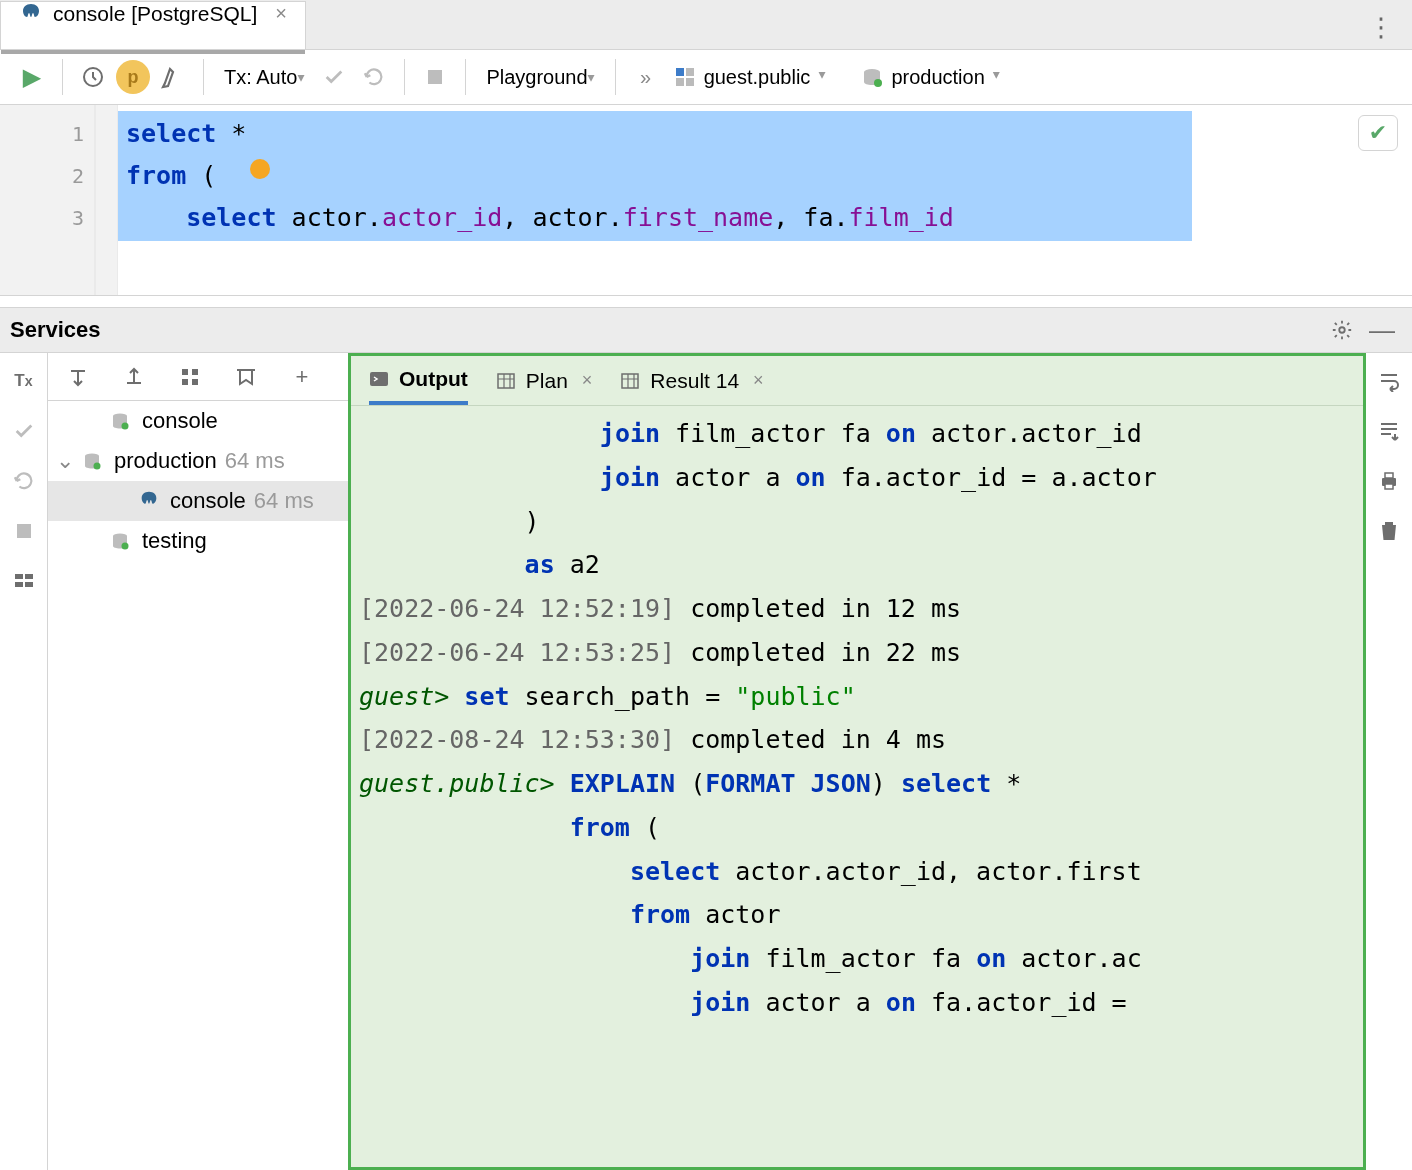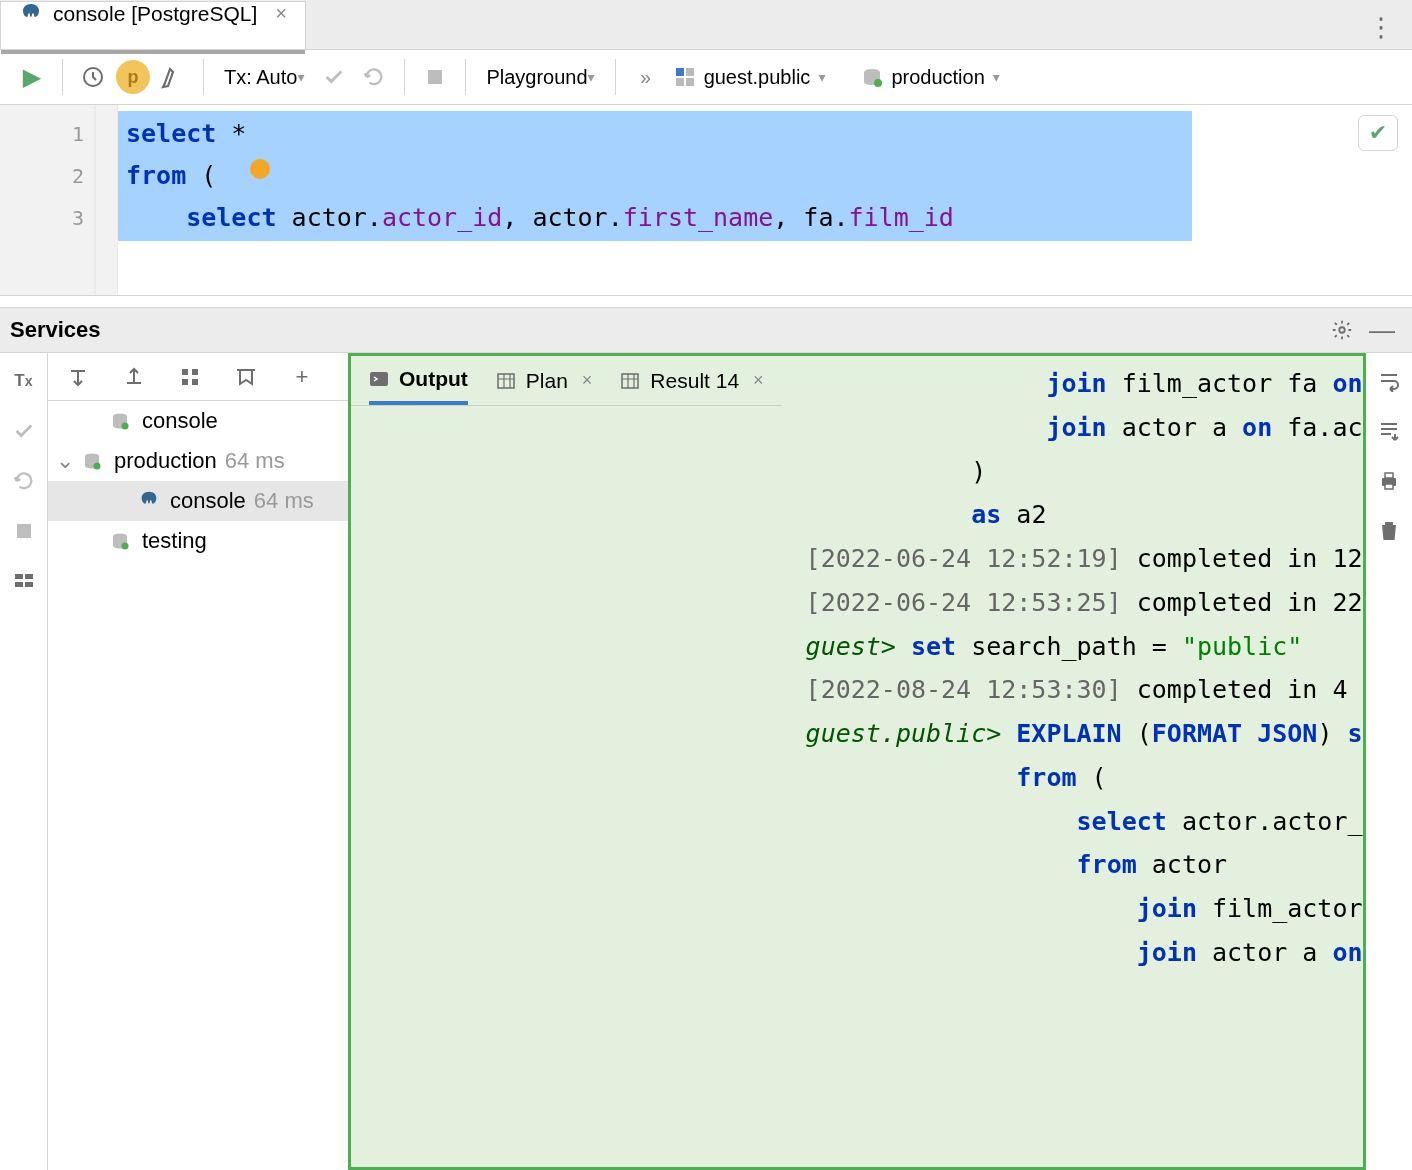--- a/index.html
+++ b/index.html
@@ -13,21 +13,21 @@
   .kebab { position: absolute; right: 18px; top: 12px; color: #666; font-size: 26px; cursor: pointer; }
 
   
   .toolbar { height: 55px; display: flex; align-items: center; border-bottom: 1px solid #d4d4d4; padding: 0 12px; gap: 0; }
   .tool-btn { width: 40px; height: 40px; display: flex; align-items: center; justify-content: center; cursor: pointer; color: #6e6e6e; }
   .tool-sep { width: 1px; height: 36px; background: #d4d4d4; margin: 0 10px; }
   .tool-dd { display: flex; align-items: center; font-size: 20px; color: #000; padding: 0 10px; cursor: pointer; }
   .chev { color: #9a9a9a; font-size: 14px; }
   .run-triangle { color: #59a869; font-size: 24px; }
   .orange-dot { width: 34px; height: 34px; border-radius: 50%; background: #f2c55c; display: flex; align-items: center; justify-content: center; color: #a87a1a; font-size: 18px; font-weight: bold; }
-  .schema-chip { display: flex; align-items: center; gap: 8px; font-size: 20px; padding: 0 8px; cursor: pointer; }
+  .schema-chip { display: flex; align-items: flex-start; gap: 8px; font-size: 20px; padding: 0 8px; cursor: pointer; }
 
   
   .editor-area { height: 190px; display: flex; position: relative; background: #fff; }
   .gutter { width: 96px; background: #f2f2f2; border-right: 2px solid #eaeaea; text-align: right; padding: 8px 10px 0 0; font-family: Menlo, Consolas, monospace; font-size: 20px; color: #9a9a9a; }
   .gutter div { height: 42px; line-height: 42px; }
   .fold-col { width: 22px; background: #f2f2f2; border-right: 1px solid #eaeaea; }
   .code { flex: 1; position: relative; padding: 8px 0 0 0; font-family: Menlo, Consolas, monospace; font-size: 25px; }
   .sel { position: absolute; left: 0; right: 220px; top: 6px; height: 130px; background: #a6d2ff; }
   .code-line { position: relative; height: 42px; line-height: 42px; padding-left: 8px; white-space: pre; z-index: 1; }
   .kw { color: #0033b3; font-weight: bold; }
@@ -54,21 +54,21 @@
   .tree-tb { height: 48px; border-bottom: 1px solid #d4d4d4; display: flex; align-items: center; gap: 16px; padding: 0 10px; }
   .tree { flex: 1; overflow: auto; font-size: 22px; }
   .node { display: flex; align-items: center; gap: 8px; height: 40px; padding-left: 8px; cursor: pointer; }
   .node.sel-row { background: #e6e6e6; }
   .node .twisty { width: 18px; text-align: center; color: #888; }
   .node .icon { width: 24px; text-align: center; }
   .node .ms { color: #9a9a9a; }
 
   
   .main { flex: 1; display: flex; position: relative; min-width: 0; }
-  .main-inner { flex: 1; border: 3px solid #4caf50; background: #e3f0de; display: flex; flex-direction: row; min-width: 0; gap: 16px; }
+  .main-inner { flex: 1; border: 3px solid #4caf50; background: #e3f0de; display: flex; flex-direction: column; min-width: 0; }
   .otabs { height: 50px; display: flex; align-items: center; gap: 28px; padding: 0 18px; border-bottom: 1px solid #c5d6c0; }
   .otab { display: flex; align-items: center; gap: 10px; font-size: 21px; color: #000; height: 100%; cursor: pointer; }
   .otab.active { border-bottom: 4px solid #3d7cc9; font-weight: 600; }
   .otab .x { color: #888; font-size: 18px; margin-left: 4px; }
   .output { flex: 1; padding: 6px 0 8px 8px; font-family: Menlo, Consolas, monospace; font-size: 25px; line-height: 1.75; overflow: hidden; white-space: pre; }
   .ts { color: #666; }
   .pr { color: #005600; font-style: italic; }
   .kw2 { color: #0033b3; font-weight: bold; }
   .str { color: #008000; }
 

